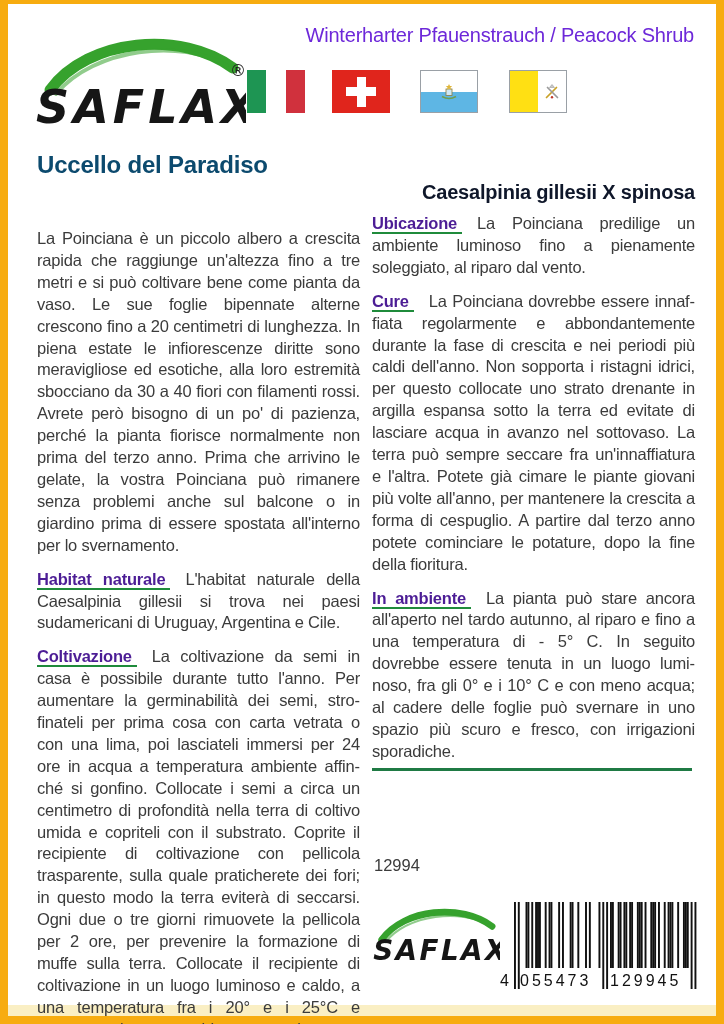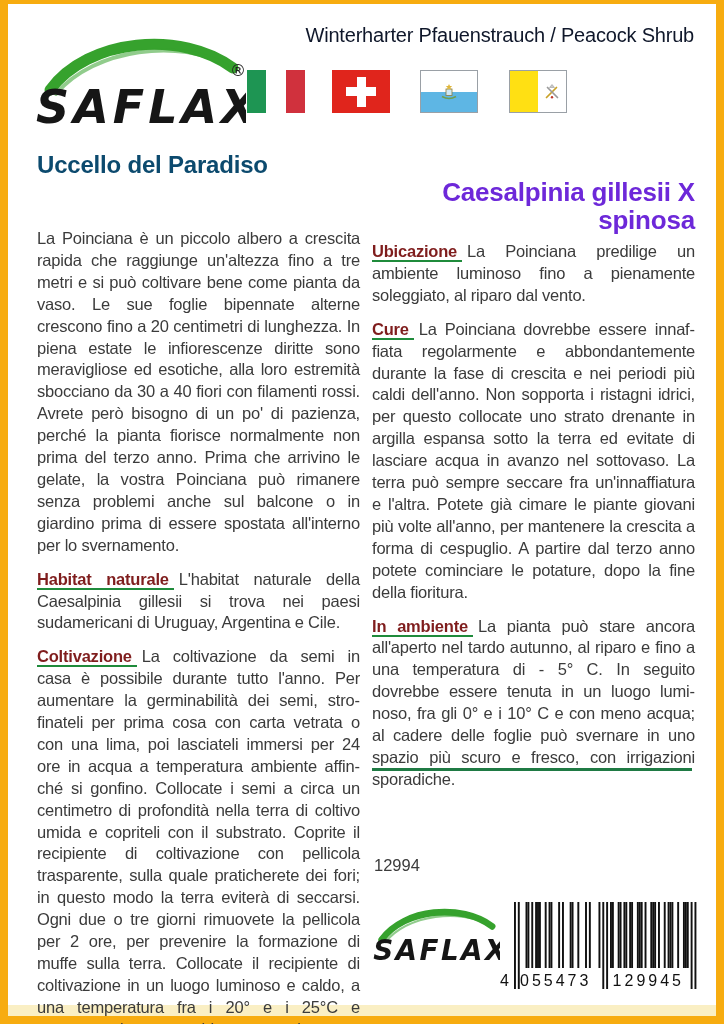--- a/index.html
+++ b/index.html
@@ -16,21 +16,21 @@
     position:absolute;left:8px;top:4px;right:8px;bottom:8px;
     background:#ffffff;
   }
   .edge-shade{
     position:absolute;left:8px;right:8px;bottom:8px;height:11px;
     background:#FAEFC4;
   }
   
   .subtitle{
     position:absolute;top:24px;right:30px;
-    font-size:20px;color:#0f172a;letter-spacing:-0.2px;
+    font-size:20px;color:#6d28d9;letter-spacing:-0.2px;
   }
   .logo-main{position:absolute;left:34px;top:18px;}
   .logo-foot{position:absolute;left:372px;top:896px;}
   .logo-text{
     font-family:"DejaVu Sans",sans-serif;
     font-style:italic;font-weight:bold;
     font-size:46px;letter-spacing:4px;fill:#161616;
   }
   .logo-reg{font-family:"DejaVu Sans",sans-serif;font-size:16px;fill:#222;}
   
@@ -42,49 +42,49 @@
       #E0251C;}
   .flag-sm{left:420px;background:linear-gradient(#ffffff 0 50%,#5EB6E4 50% 100%);border:1px solid #9aa0a6;}
   .flag-va{left:509px;background:linear-gradient(to right,#FFE013 0 50%,#ffffff 50% 100%);border:1px solid #9aa0a6;}
   .flag .emblem{position:absolute;left:50%;top:50%;transform:translate(-50%,-50%);}
   .flag-va .emblem{left:75%;}
   
   .col{position:absolute;width:323px;color:#3B3B3B;}
   .col-left{left:37px;top:150px;}
   .col-right{left:372px;top:178px;}
   h1.title{margin:0;font-size:24px;line-height:30px;color:#0c4a6e;font-weight:bold;letter-spacing:-0.2px;}
-  h2.latin{margin:0 0 7px 0;font-size:26px;line-height:28px;color:#6d28d9;font-weight:bold;text-align:right;letter-spacing:-0.2px;}
+  h2.latin{margin:0 0 7px 0;font-size:20px;line-height:28px;color:#0f172a;font-weight:bold;text-align:right;letter-spacing:-0.2px;}
   p.body{
     margin:0;text-align:justify;
     font-size:16.5px;line-height:21.9px;letter-spacing:-0.2px;
     color:#3B3B3B;
   }
   p.intro{margin-top:48px;}
   p.section{margin-top:12px;}
   .sec-head{
-    color:#7f1d1d;font-weight:bold;
+    color:#4c1d95;font-weight:bold;
     border-bottom:2.5px solid #1F8B3B;
-    padding-right:5px;margin-right:5px;
+    padding-right:5px;margin-right:15px;
   }
   
   .hr-green{position:absolute;left:372px;top:768px;width:320px;height:3px;background:#1F7A44;}
   .info{position:absolute;left:374px;top:850px;width:320px;font-size:16.5px;color:#3B3B3B;}
   .info-row{display:flex;line-height:30px;}
   .info-label{width:166px;}
   .info-value{flex:1;}
   .barcode{position:absolute;left:500px;top:902px;width:198px;height:98px;}
   .barcode svg{position:absolute;left:14px;top:0;}
   .bc-d{
     position:absolute;top:70px;
     font-size:16px;letter-spacing:3px;color:#111;
     font-family:"Liberation Sans",sans-serif;
   }
   .bc-first{left:0;}
   .bc-left{left:20px;width:80px;text-align:left;}
-  .bc-right{left:103px;width:81px;text-align:right;}
+  .bc-right{left:110px;width:81px;text-align:left;}
 </style>
 </head>
 <body>
 
 <div class="page">
   <div class="sheet"></div>
   <div class="edge-shade"></div>
 
   <div class="subtitle">Winterharter Pfauenstrauch / Peacock Shrub</div>
 

